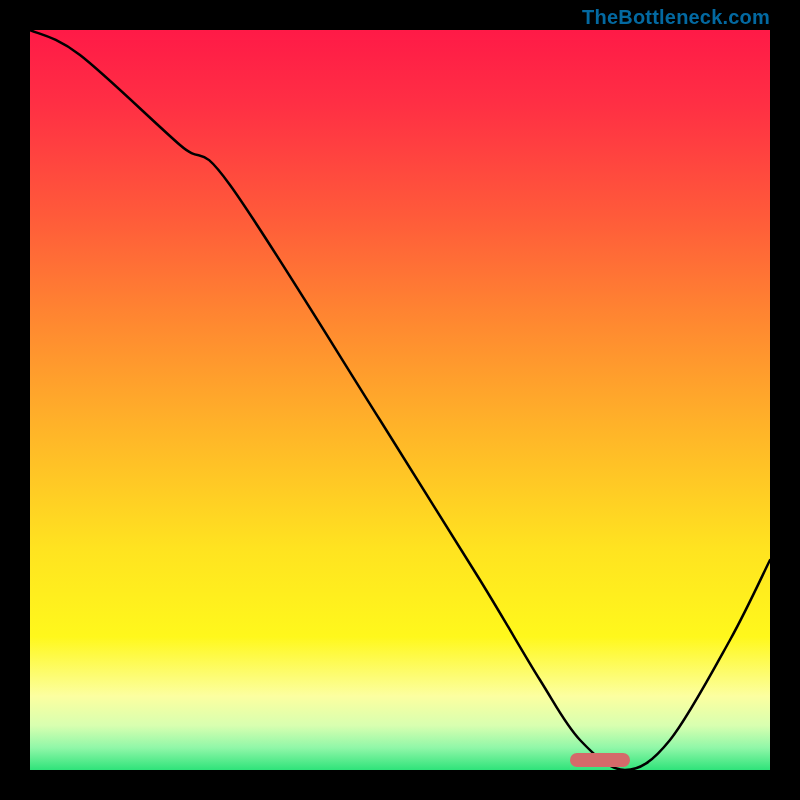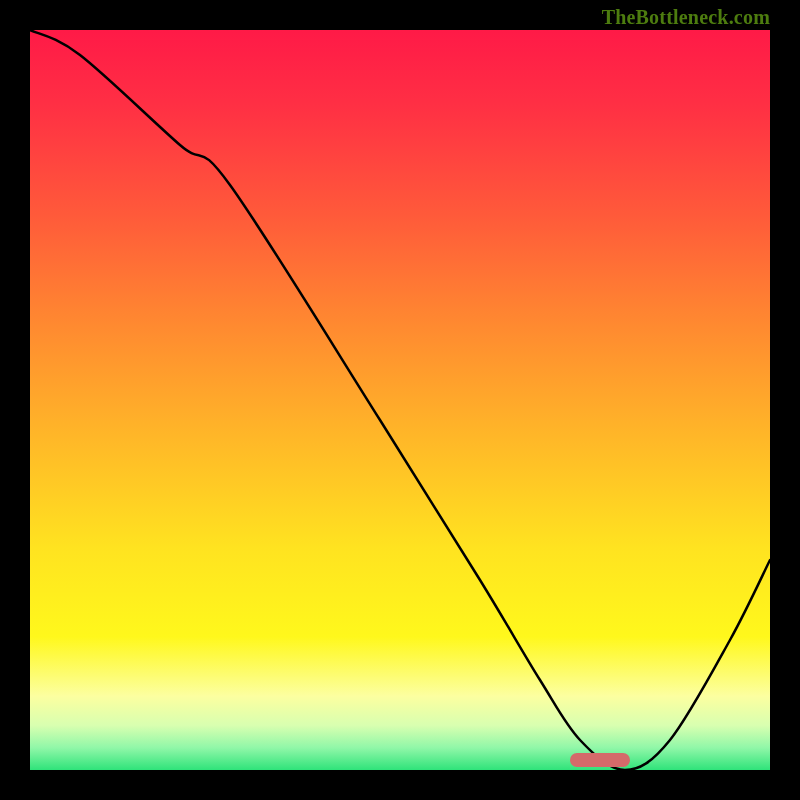--- a/index.html
+++ b/index.html
@@ -23,24 +23,24 @@
     left: 30px;
     top: 30px;
     width: 740px;
     height: 740px;
     overflow: hidden;
   }
   .watermark {
     position: absolute;
     top: 6px;
     right: 30px;
-    font-family: Liberation Serif, serif;
+    font-family: Liberation Sans, sans-serif;
     font-size: 20px;
     font-weight: 600;
-    color: #4d7c0f;
+    color: #0369a1;
     letter-spacing: 0.2px;
   }
   svg { display: block; }
 </style>
 </head>
 <body>
 
 <div class="frame">
   <div class="watermark">TheBottleneck.com</div>
 

